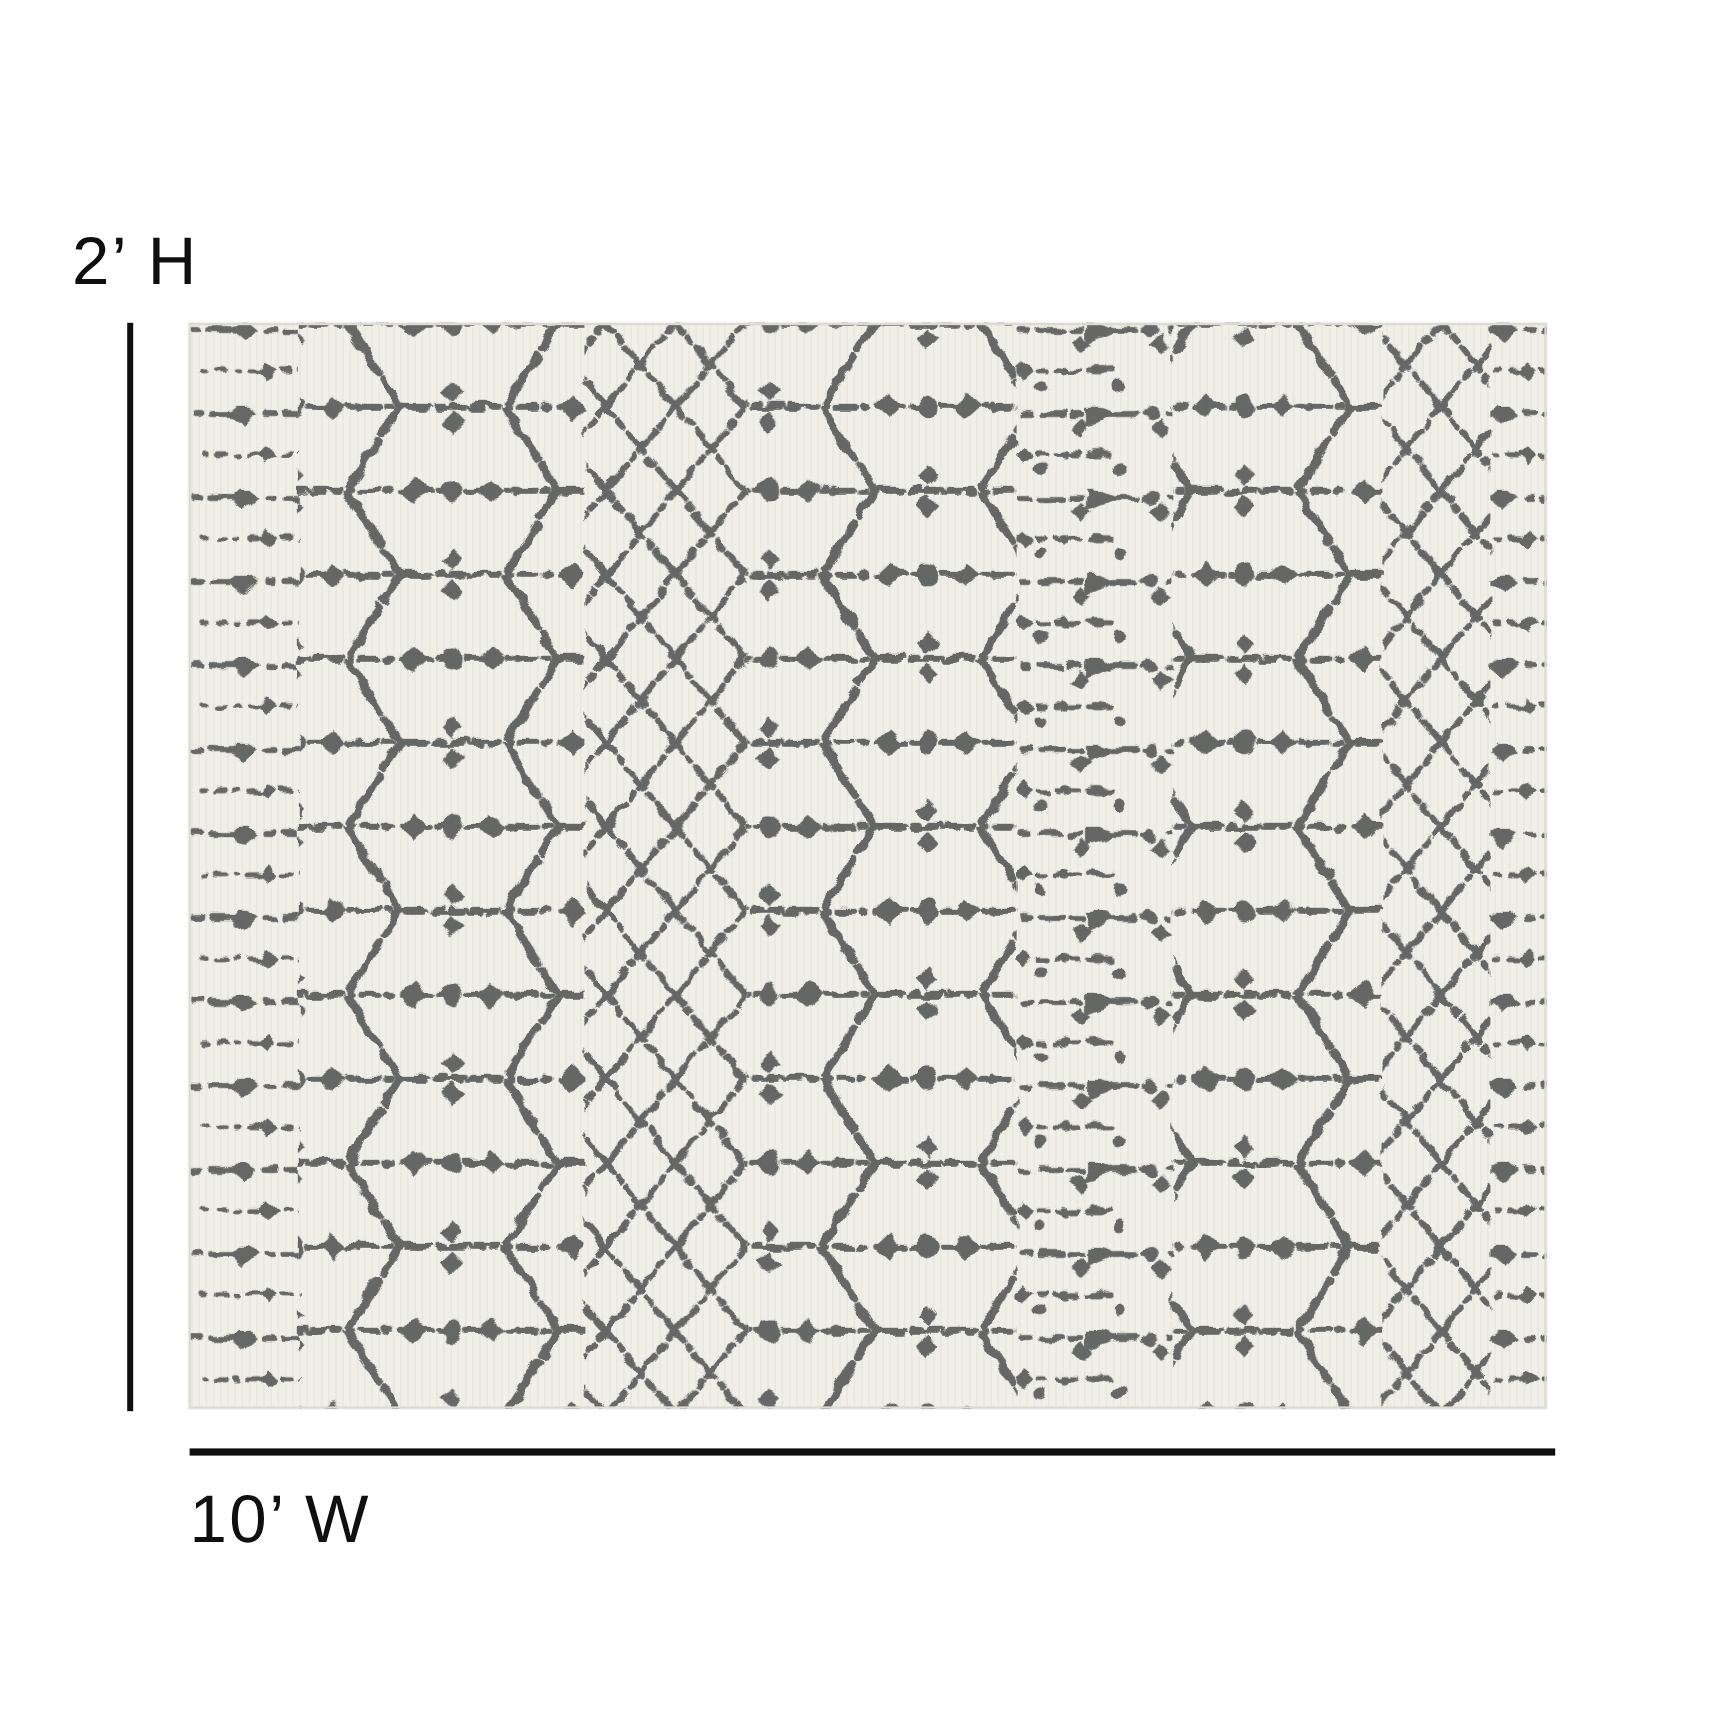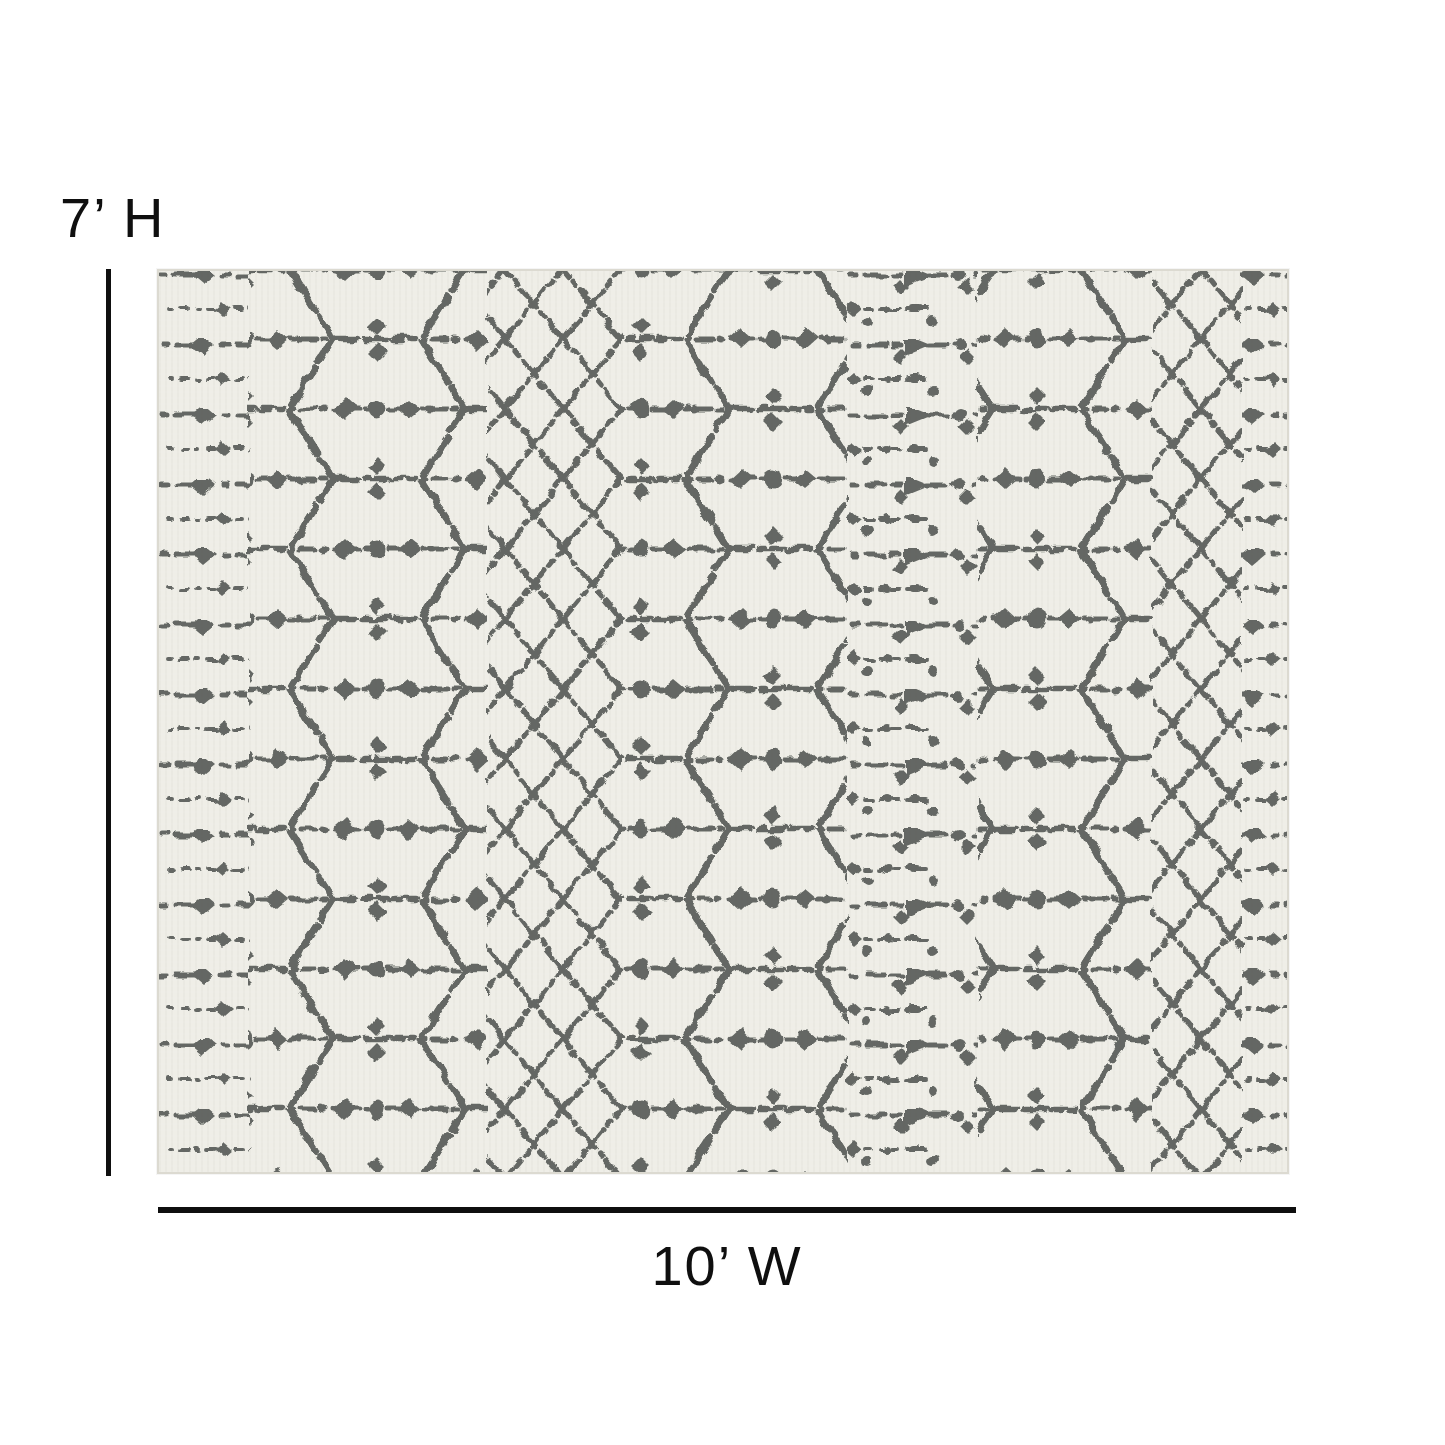--- a/index.html
+++ b/index.html
@@ -23,21 +23,20 @@
     color: var(--color-dimension);
     font-size: 56px;
     line-height: 1;
     letter-spacing: 2px;
     white-space: nowrap;
   }
   .height-label { left: 60px; top: 190px; }
   .width-label-wrap {
     position: absolute;
     left: 158px; top: 1238px; width: 1138px;
-    text-align: center;
   }
   .width-label-wrap .dim-label { position: static; }
 
   .dim-line { position: absolute; background: var(--color-dimension); }
   .dim-line.vertical   { left: 106px; top: 269px; width: 5px;  height: 907px; }
   .dim-line.horizontal { left: 158px; top: 1207px; width: 1138px; height: 6px; }
 
   .rug {
     position: absolute;
     left: 157px; top: 269px; width: 1132px; height: 905px;
@@ -49,21 +48,21 @@
   }
   .rug-bg-rect { fill: var(--color-rug-background); }
   .rug-edge-rect { stroke: var(--color-rug-edge); }
   .pat { opacity: 0.95; }
 </style>
 </head>
 <body>
 
 <div class="canvas">
 
-  <div class="dim-label height-label">7’ H</div>
+  <div class="dim-label height-label">2’ H</div>
 
   <div class="dim-line vertical"></div>
 
   <div class="rug">
     <svg viewBox="0 0 1132 905" preserveAspectRatio="none" xmlns="http://www.w3.org/2000/svg" xmlns:xlink="http://www.w3.org/1999/xlink">
       <defs>
         <filter id="rough" x="-4%" y="-4%" width="108%" height="108%">
           <feTurbulence type="fractalNoise" baseFrequency="0.058 0.072" numOctaves="2" seed="8" result="n"></feTurbulence>
           <feDisplacementMap in="SourceGraphic" in2="n" scale="9" xChannelSelector="R" yChannelSelector="G"></feDisplacementMap>
         </filter>

